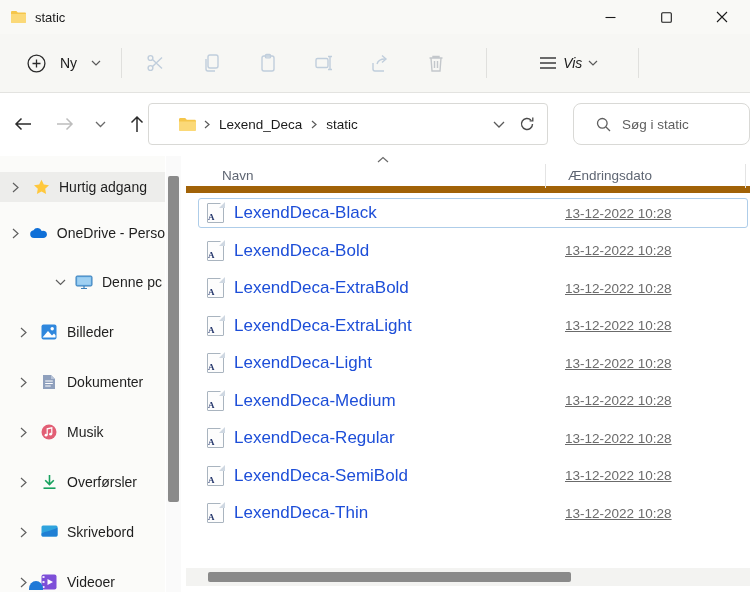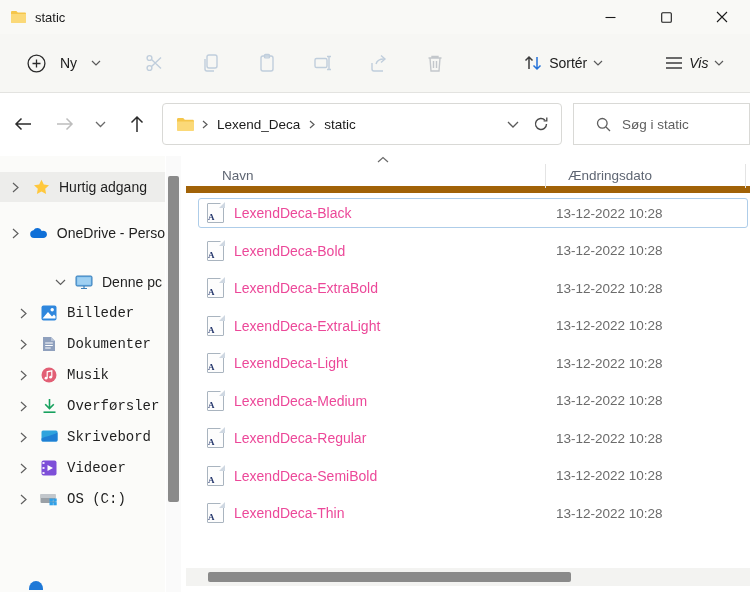--- a/index.html
+++ b/index.html
@@ -38,45 +38,45 @@
   .tb-sep.s2 { margin-left:30px; }
 
   
   .navrow { position:absolute; top:94px; left:0; right:0; height:62px; background:#fff; }
   .nav-btn { position:absolute; top:12px; width:36px; height:36px; display:flex;
     align-items:center; justify-content:center; border-radius:4px; cursor:pointer; }
   .nav-back  { left:5px; }
   .nav-fwd   { left:47px; }
   .nav-hist  { left:87px; width:26px; }
   .nav-up    { left:119px; }
-  .addressbar { position:absolute; left:162px; top:9px; width:400px; height:42px;
+  .addressbar { position:absolute; left:148px; top:9px; width:400px; height:42px;
     background:#fff; border:1px solid #d9d9d6; border-radius:4px;
-    display:flex; align-items:center; cursor:text; }
+    display:flex; align-items:center; cursor:text;padding-left:16px; }
   .addressbar .crumb { font-size:13.5px; color:#1b1b1b; padding:4px 2px; cursor:pointer; }
   .addressbar .sep-gt { margin:0 7px; }
   .addr-right { margin-left:auto; display:flex; align-items:center; gap:14px; margin-right:12px; }
   .searchbox { position:absolute; left:573px; top:9px; width:177px; height:42px;
-    background:#fff; border:1px solid #d9d9d6; border-radius:0;
+    background:#fff; border:1px solid #d9d9d6; border-radius:8px;
     display:flex; align-items:center; }
   .searchbox input { border:none; outline:none; width:110px; font-size:13.5px;
     color:#1b1b1b; font-family:inherit; background:transparent; }
   .searchbox input::placeholder { color:#5f5f5f; opacity:1; }
 
   
   .main { position:absolute; top:156px; left:0; right:0; bottom:0; }
 
   
   .sidebar { position:absolute; left:0; top:0; width:165px; bottom:0; background:#fbfbf9; overflow:hidden; }
   .side-item { height:30px; display:flex; align-items:center; cursor:pointer; font-size:14px; color:#1f1f1f; }
   .side-item .chev { width:12px; margin-left:12px; display:flex; }
   .side-item.child .chev { margin-left:20px; }
   .side-item .s-icon { margin-left:8px; width:18px; display:flex; justify-content:center; }
   .side-item .lbl { margin-left:9px; white-space:nowrap; }
   .side-item.selected { background:#ededeb; }
-  .m16 { margin-top:16px; } .m19 { margin-top:19px;padding-left:43px; } .m8 { margin-top:1px;font-family:Liberation Mono, monospace; }
+  .m16 { margin-top:16px; } .m19 { margin-top:19px;padding-left:43px; } .m8 { margin-top:20px; }
   .partial-net { position:absolute; left:28px; top:424px; }
 
   
   .vscroll { position:absolute; left:166px; top:0; width:15px; bottom:0; background:#fafafa; }
   .vscroll .thumb { position:absolute; left:2px; width:11px; top:20px; height:326px;
     background:#8a8a8a; border-radius:2px; cursor:pointer; }
 
   
   .filearea { position:absolute; left:186px; right:0; top:0; bottom:0; background:#fff; }
   .col-header { position:relative; height:37px; border-bottom:7px solid #a16207; }
@@ -84,22 +84,22 @@
   .col-header .h-date { position:absolute; left:382px; top:12px; font-size:13.5px; color:#5f6673; cursor:pointer; }
   .col-header .sort-caret { position:absolute; left:191px; top:0px; }
   .col-header .h-sep1 { position:absolute; left:359px; top:8px; height:24px; width:1px; background:#e4e4e4; }
   .col-header .h-sep2 { position:absolute; left:559px; top:8px; height:24px; width:1px; background:#e4e4e4; }
 
   .rows { padding-top:5px; }
   .file-row { position:relative; height:30px; margin:0 2px 7.5px 12px; display:flex;
     align-items:center; border:1px solid transparent; border-radius:3px; cursor:pointer; }
   .file-row.selected { border-color:#aecde9; }
   .file-row .f-icon { margin-left:8px; }
-  .file-row .f-name { margin-left:10px; font-size:14px; color:#ec4899; white-space:nowrap; }
-  .file-row .f-date { position:absolute; left:357px; font-size:13.5px; color:#6b6b6b; white-space:nowrap; }
+  .file-row .f-name { margin-left:10px; font-size:17px; color:#1d4ed8; white-space:nowrap; }
+  .file-row .f-date { position:absolute; left:366px; font-size:13.5px; color:#6b6b6b; white-space:nowrap;text-decoration:underline; }
 
   
   .hscroll { position:absolute; left:0; right:0; bottom:6px; height:18px; background:#f3f3f1; }
   .hscroll .thumb { position:absolute; left:22px; top:4px; width:363px; height:10px;
     background:#8a8a8a; border-radius:2px; cursor:pointer; }
 
   .fonticon-a { font-family:"Liberation Serif","DejaVu Serif",serif; font-weight:bold;
     font-size:9px; color:#23356b; position:absolute; left:1px; bottom:1px; line-height:1; }
   .f-icon { position:relative; width:17px; height:20px; }
   .f-page { position:absolute; inset:0; background:#fdfdfd; border:1px solid #a9b4bf; border-radius:1px; }
@@ -191,34 +191,20 @@
     <div class="tb-icon">
       <svg width="22" height="22" viewBox="0 0 22 22" fill="none" stroke="#c3c7cb" stroke-width="1.4">
           <path d="M4.5 6h13M8 6V4.5h6V6M6 6l1 13h8l1-13"></path>
           <path d="M9.5 9v7M12.5 9v7"></path>
         </svg>
     </div>
   </div>
 
   <div class="tb-sep s2"></div>
 
-  <div class="tb-group tb-sort">
-    <span>
-      <svg width="20" height="18" viewBox="0 0 20 18">
-          <path d="M6 15V3M2.5 6.5 6 3l3.5 3.5" fill="none" stroke="#3d3d3d" stroke-width="1.5"></path>
-          <path d="M14 3v12M10.5 11.5 14 15l3.5-3.5" fill="none" stroke="#2472d8" stroke-width="1.5"></path>
-        </svg>
-    </span>
-    <span class="lbl">Sortér</span>
-    <span>
-      <svg width="10" height="6" viewBox="0 0 10 6">
-          <path d="M1 1l4 4 4-4" fill="none" stroke="#5a5a5a" stroke-width="1.2"></path>
-        </svg>
-    </span>
-  </div>
 
   <div class="tb-group tb-view">
     <span>
       <svg width="18" height="14" viewBox="0 0 18 14">
           <path d="M1 2h16M1 7h16M1 12h16" stroke="#3d3d3d" stroke-width="1.6"></path>
         </svg>
     </span>
     <span class="lbl">Vis</span>
     <span>
       <svg width="10" height="6" viewBox="0 0 10 6">

